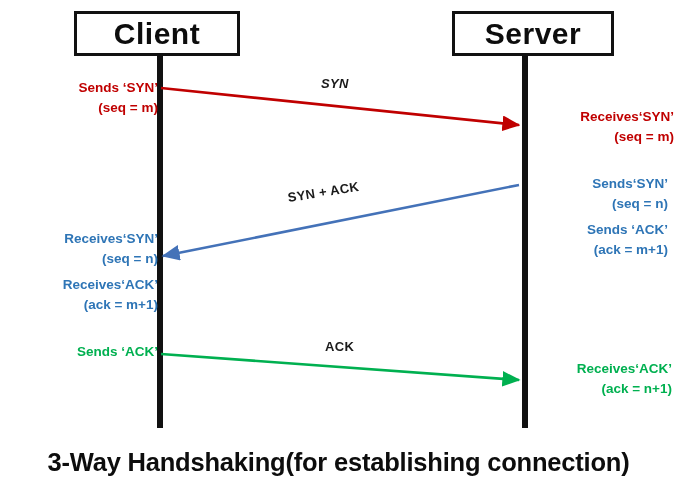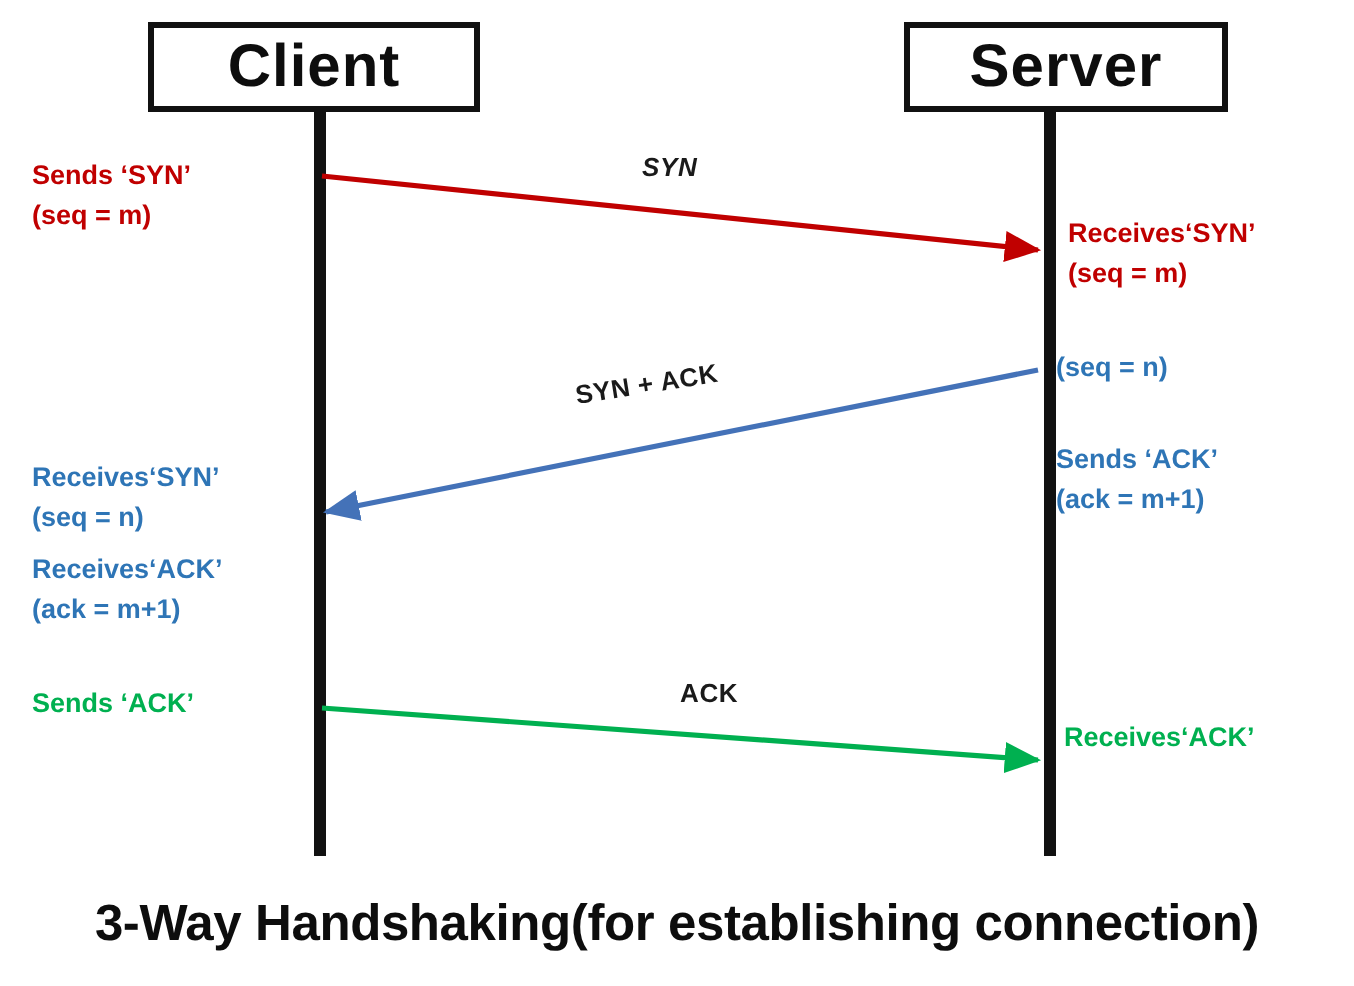--- a/index.html
+++ b/index.html
@@ -55,21 +55,21 @@
     width: 677px;
     height: 493px;
   }
 
   
   .note {
     position: absolute;
     font-size: 13.5px;
     font-weight: bold;
     line-height: 1.45;
-    text-align: left;
+    text-align: right;
     white-space: nowrap;
   }
   .note .ln { display: block; }
   .note.red   { color: #C00000; }
   .note.blue  { color: #2E75B6; }
   .note.green { color: #00B050; }
 
   #note-client-syn      { left: 16px;  top: 78px;  width: 142px; }
   #note-server-syn      { left: 534px; top: 107px; width: 140px; }
   #note-server-sends    { left: 528px; top: 174px; width: 140px; }
@@ -83,21 +83,21 @@
   .arrow-label {
     position: absolute;
     font-size: 13px;
     font-weight: bold;
     color: #1a1a1a;
     white-space: nowrap;
     letter-spacing: 0.3px;
   }
   #label-syn     { left: 321px; top: 76px; font-style: italic; }
   #label-synack  { left: 289px; top: 190px; transform: rotate(-9deg); transform-origin: left bottom; }
-  #label-ack     { left: 340px; top: 339px; }
+  #label-ack     { left: 325px; top: 339px; }
 
   
   #caption {
     position: absolute;
     left: 0;
     top: 448px;
     width: 677px;
     text-align: center;
     font-size: 25.5px;
     font-weight: bold;
@@ -166,29 +166,31 @@
   <div class="note green" id="note-client-ack">
     <span class="ln">Sends ‘ACK’</span>
   </div>
 
   <div class="note red" id="note-server-syn">
     <span class="ln">Receives‘SYN’</span>
     <span class="ln">(seq = m)</span>
   </div>
 
   <div class="note blue" id="note-server-sends">
+    <span class="ln">Sends‘SYN’</span>
     <span class="ln">(seq = n)</span>
   </div>
 
   <div class="note blue" id="note-server-sends2">
     <span class="ln">Sends ‘ACK’</span>
     <span class="ln">(ack = m+1)</span>
   </div>
 
   <div class="note green" id="note-server-ack">
     <span class="ln">Receives‘ACK’</span>
+    <span class="ln">(ack = n+1)</span>
   </div>
 
   <div id="caption">
     <span>3-Way Handshaking(for establishing connection)</span>
   </div>
 
 </div>
 
 </body></html>

